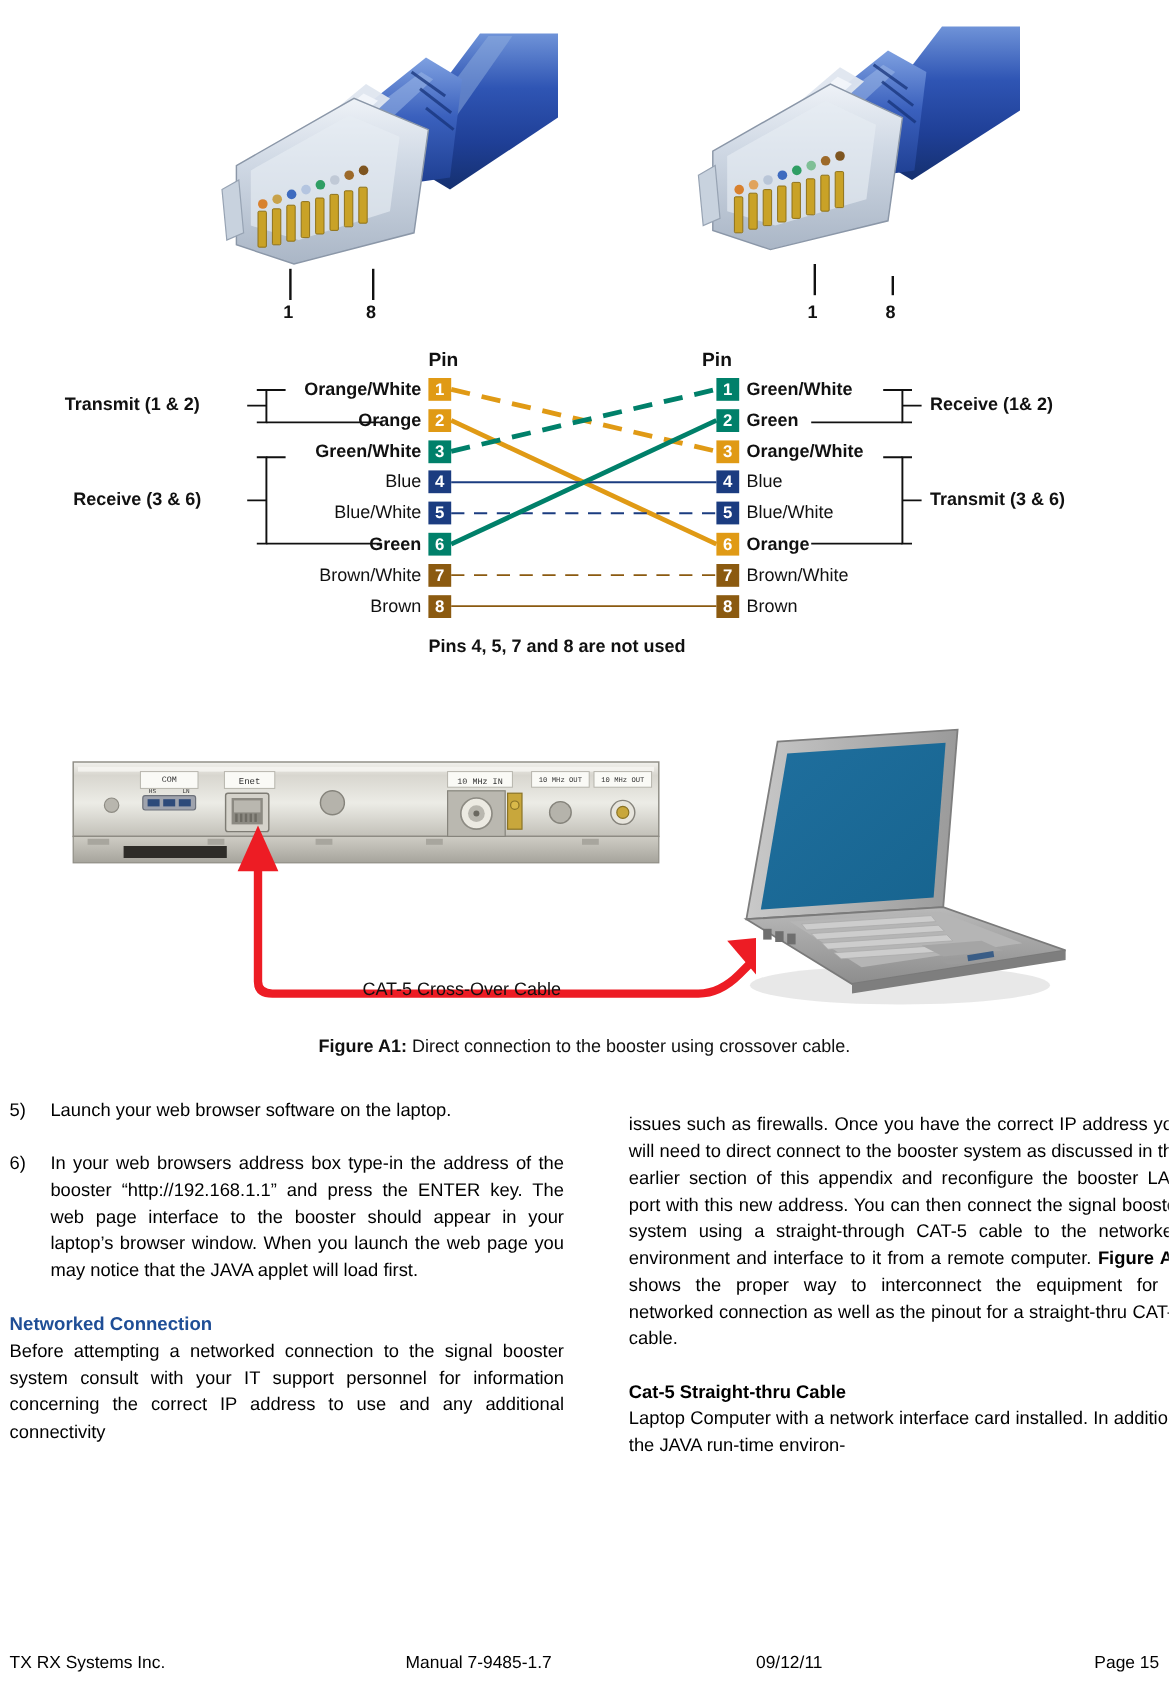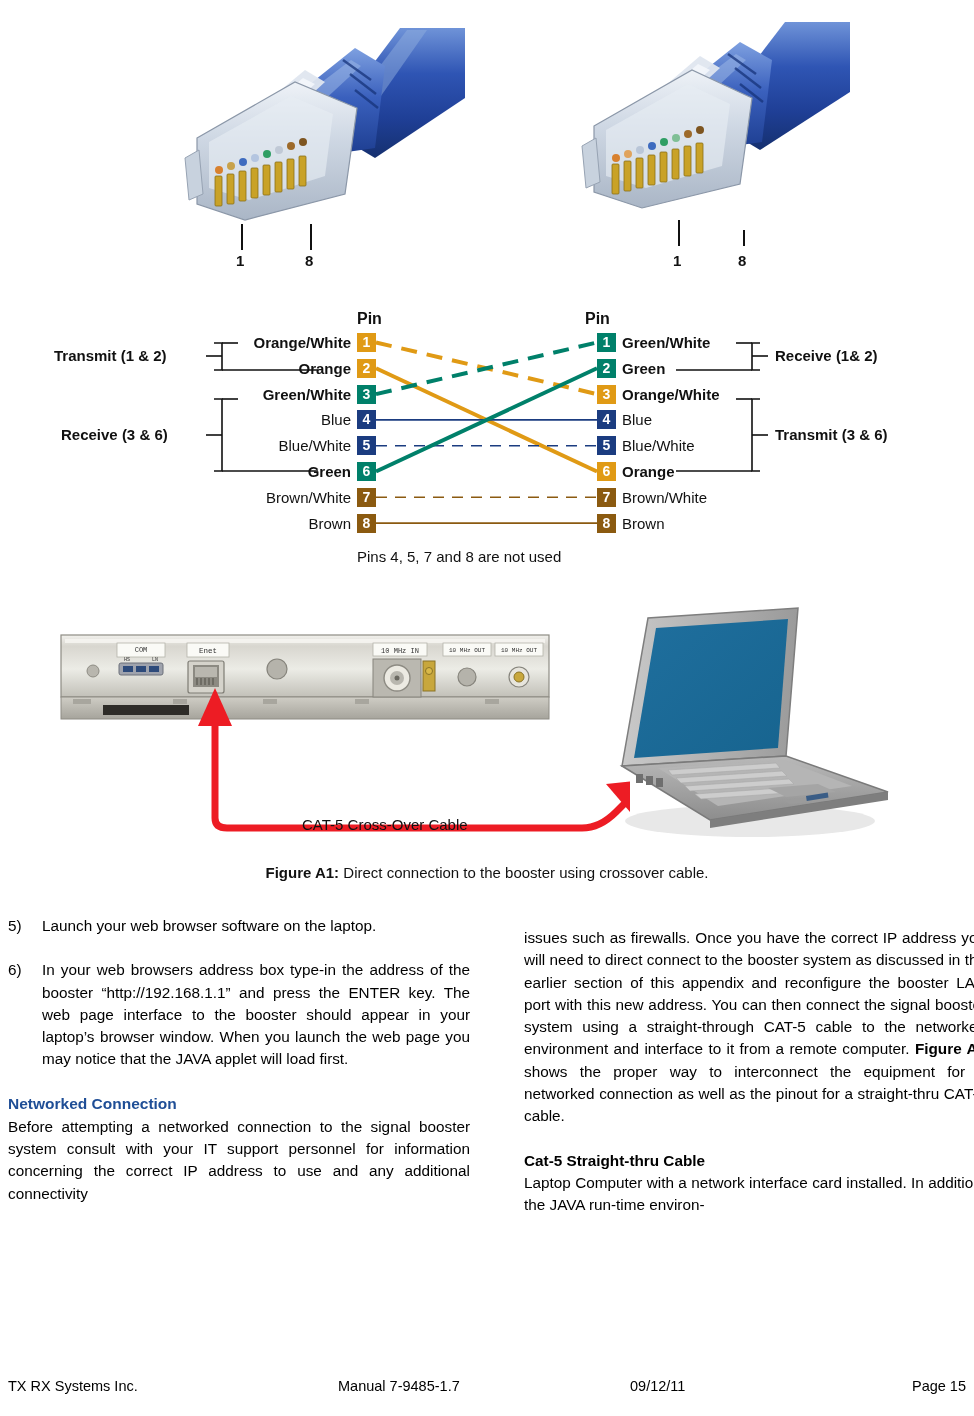--- a/index.html
+++ b/index.html
@@ -27,21 +27,21 @@
   .conn-right { left: 560px; top: 8px; }
 
   .pinlead { position: absolute; width: 2px; background: #111; }
   .pinnum {
     position: absolute;
     font-size: 15px; font-weight: bold; color: #111;
     line-height: 1;
   }
 
   
-  .pinout { position: absolute; top: 308px; left: 0; width: 874px; height: 270px; }
+  .pinout { position: absolute; top: 290px; left: 0; width: 874px; height: 270px; }
   .pin-hdr {
     position: absolute;
     font-size: 16px; font-weight: bold; color: #111;
   }
   .pinbox {
     position: absolute;
     width: 19px; height: 19px;
     color: #ffffff;
     font-size: 14px; font-weight: bold;
     text-align: center;
@@ -325,21 +325,21 @@
       <path d="M752 91 L736 91"></path>
       <path d="M752 163 L676 163"></path>
     </g>
   </svg>
 
   <div class="grouplabel" style="left:54px; top:39px;text-align:center;">Transmit (1 &amp; 2)</div>
   <div class="grouplabel" style="left:61px; top:118px;">Receive (3 &amp; 6)</div>
   <div class="grouplabel" style="left:775px; top:39px;">Receive (1&amp; 2)</div>
   <div class="grouplabel" style="left:775px; top:118px;">Transmit (3 &amp; 6)</div>
 
-  <div class="notused" style="left:357px; top:240px;">Pins 4, 5, 7 and 8 are not used</div>
+  <div class="notused" style="left:357px; top:240px;font-weight:bold;">Pins 4, 5, 7 and 8 are not used</div>
 </div>
 
 <div class="figure">
 
   <svg width="500" height="120" style="position:absolute; left:55px; top:25px;">
     <defs>
       <linearGradient id="metal" x1="0" y1="0" x2="0" y2="1">
         <stop offset="0%" stop-color="#f2f1ed"></stop>
         <stop offset="18%" stop-color="#d8d6cf"></stop>
         <stop offset="55%" stop-color="#ececE6"></stop>

